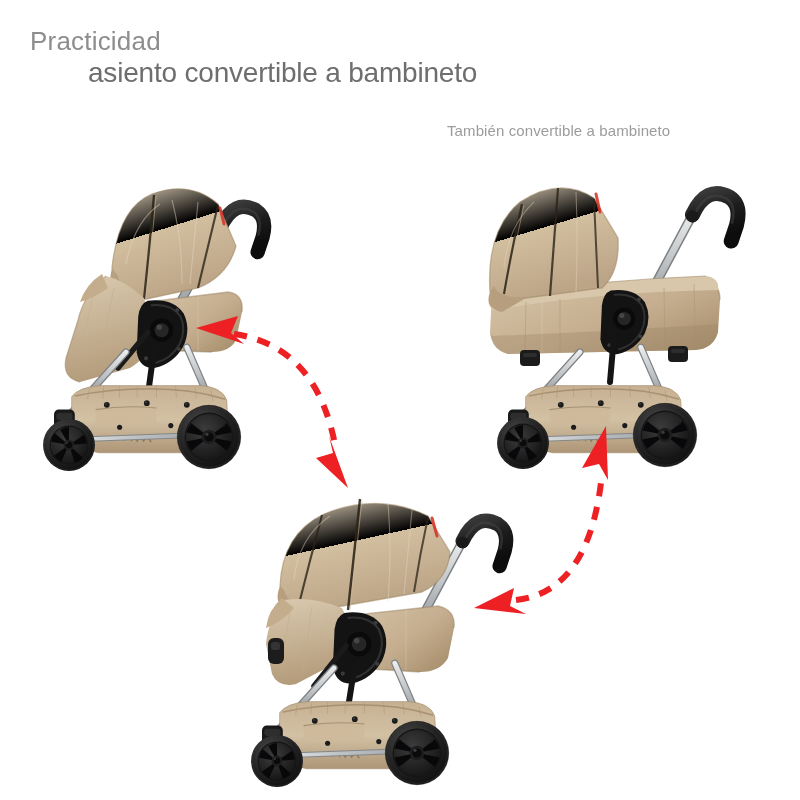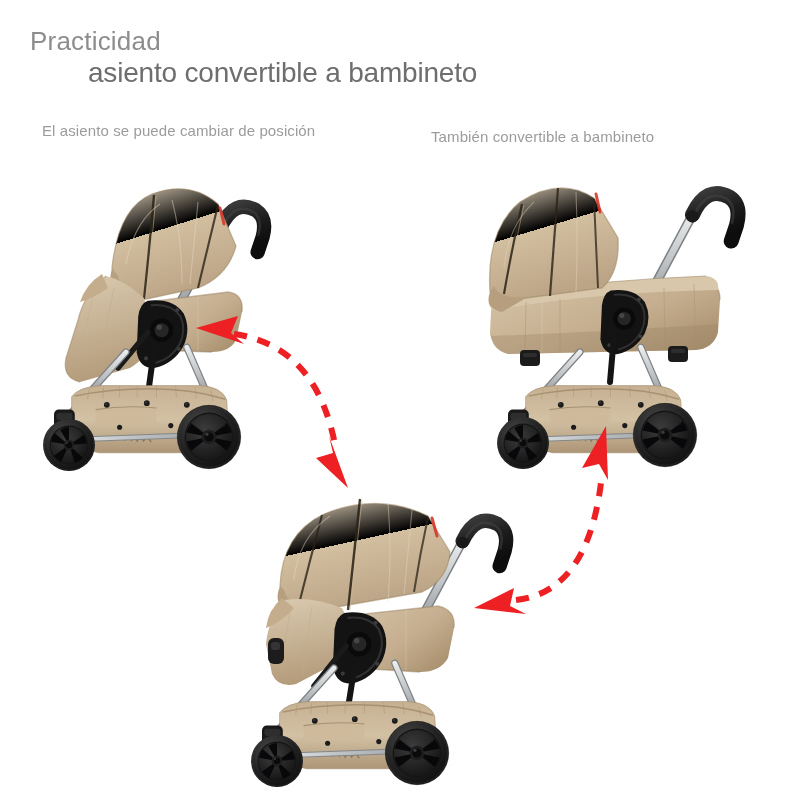--- a/index.html
+++ b/index.html
@@ -25,21 +25,21 @@
     color:#6e6e6e; white-space:nowrap;
   }
 
   
   .caption {
     position:absolute;
     font-size:15px; font-weight:300; letter-spacing:0.1px;
     color:#9c9c9c; white-space:nowrap;
   }
   .caption.left  { left:42px;  top:122px; }
-  .caption.right { left:431px; top:122px;margin-top:6px; }
+  .caption.right { left:447px; top:122px; }
 
   
   .panel { position:absolute; }
   .panel svg { display:block; overflow:visible; }
   #panel-seat-reverse  { left:22px;  top:172px; }
   #panel-bassinet      { left:468px; top:168px; }
   #panel-seat-forward  { left:242px; top:482px; }
 
   
   .arrow { position:absolute; }
@@ -50,21 +50,20 @@
 </head>
 <body>
 
 <div class="page">
 
   <div class="header">
     <div class="eyebrow">Practicidad</div>
     <div class="headline">asiento convertible a bambineto</div>
   </div>
 
-  <div class="caption left">El asiento se puede cambiar de posición</div>
   <div class="caption right">También convertible a bambineto</div>
 
   <svg width="0" height="0" style="position:absolute">
     <defs>
       <linearGradient id="gFabTop" x1="0" y1="0" x2="0.35" y2="1">
         <stop offset="0" stop-color="#E2D3BB"></stop>
         <stop offset="0.45" stop-color="#D2BF a0"></stop>
         <stop offset="0.45" stop-color="#D2BFA0"></stop>
         <stop offset="1" stop-color="#BCA586"></stop>
       </linearGradient>

